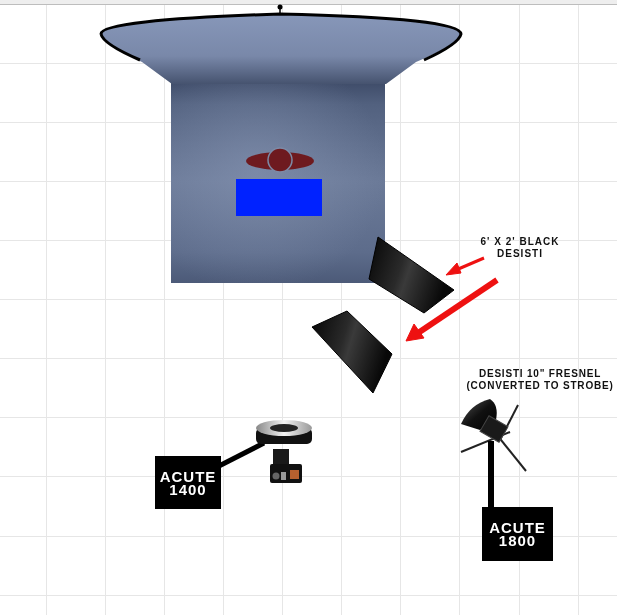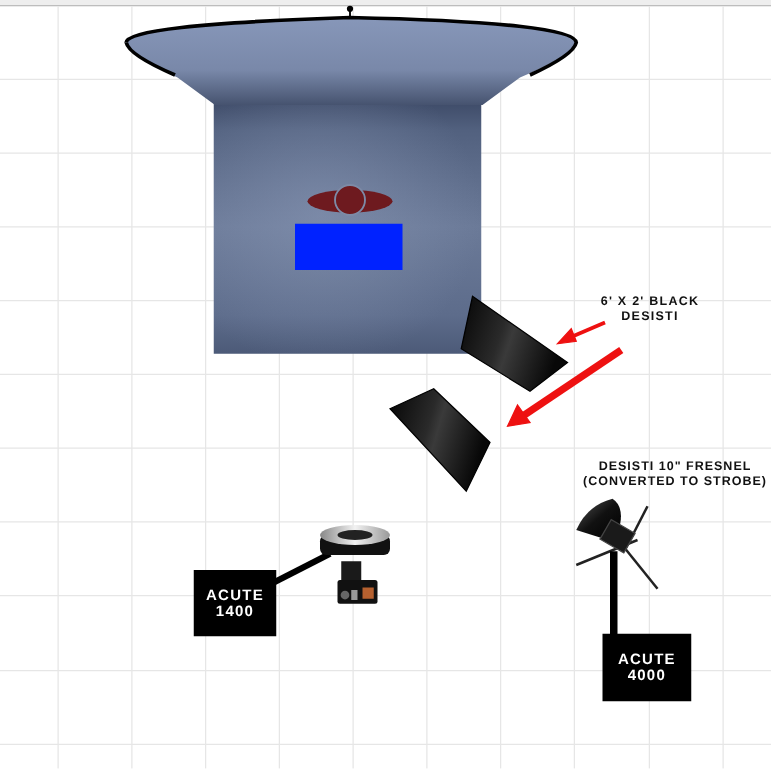--- a/index.html
+++ b/index.html
@@ -1,21 +1,21 @@
 <!DOCTYPE html>
 <html><head>
 <meta charset="utf-8">
 <style>
   html, body { margin:0; padding:0; }
   body { width:617px; height:615px; position:relative; overflow:hidden; background:#ffffff; font-family:"Liberation Sans", sans-serif; }
   .canvas { position:absolute; left:0; top:0; width:617px; height:615px; }
   .topbar { position:absolute; left:0; top:0; width:617px; height:4px; background:#eeeeee; border-bottom:1px solid #bdbdbd; }
   .grid { position:absolute; left:0; top:0; width:617px; height:615px; }
   .label { position:absolute; font-family:"Liberation Sans", sans-serif; font-weight:bold; color:#111; text-align:center; letter-spacing:1px; line-height:12px; font-size:10px; }
-  .pack { position:absolute; background:#000; color:#fff; font-weight:bold; font-size:12px; letter-spacing:1px; display:flex; flex-direction:column; justify-content:center; align-items:center; line-height:13px; }
+  .pack { position:absolute; background:#000; color:#fff; font-weight:bold; font-size:15px; letter-spacing:1px; display:flex; flex-direction:column; justify-content:center; align-items:center; line-height:13px; }
 </style>
 </head>
 <body>
 
 <div class="canvas">
   <div class="topbar"></div>
 
   <svg class="grid" width="617" height="615" viewBox="0 0 617 615">
     <g stroke="#e6e6e6" stroke-width="1">
       <line x1="46.5" y1="5" x2="46.5" y2="615"></line>
@@ -141,15 +141,15 @@
     <rect x="281" y="472" width="5" height="8" fill="#999"></rect>
     <rect x="290" y="470" width="9" height="9" fill="#b5602f"></rect>
   </svg>
 
   <div class="pack" style="left:155px;top:456px;width:66px;height:53px;">
     <span>ACUTE</span>
     <span>1400</span>
   </div>
   <div class="pack" style="left:482px;top:507px;width:71px;height:54px;">
     <span>ACUTE</span>
-    <span>4000</span>
+    <span>1800</span>
   </div>
 </div>
 
 </body></html>

